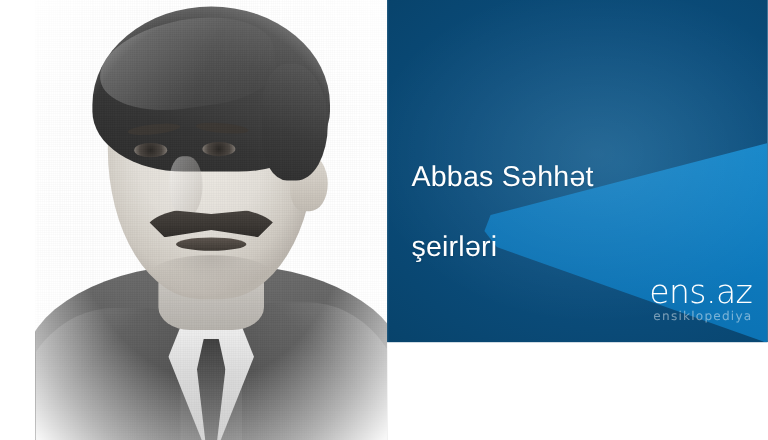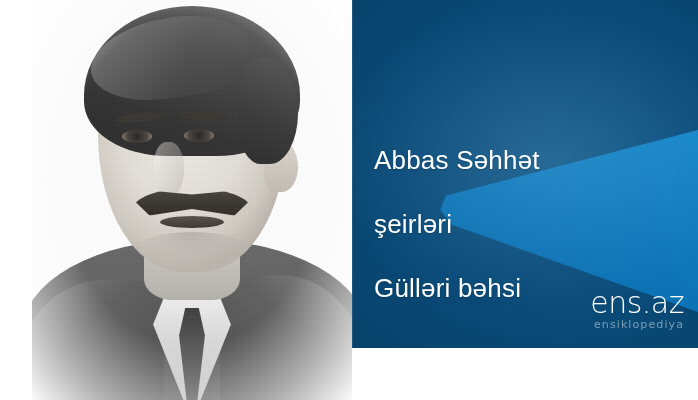--- a/index.html
+++ b/index.html
@@ -240,21 +240,21 @@
     background: radial-gradient(ellipse 230px 300px at 50% 45%, rgba(255,255,255,0) 55%, rgba(255,255,255,0.55) 82%, rgba(255,255,255,0.95) 100%);
     pointer-events: none;
   }
 
   
   .blue-panel {
     position: absolute;
     left: 352px;
     top: 0;
     width: 346px;
-    height: 348px;
+    height: 311px;
     overflow: hidden;
     background:
       radial-gradient(ellipse 320px 260px at 62% 48%, #0f5a8c 0%, #0b4d7c 45%, #074168 100%),
       linear-gradient(160deg, #0a4e7d 0%, #06406a 100%);
   }
   .blue-panel .chevron-round {
     position: absolute;
     right: 0;
     top: 130px;
     width: 280px;
@@ -356,21 +356,20 @@
   </div>
 
   <div class="blue-panel">
     <div class="edge-left"></div>
     <div class="chevron-round"></div>
     <div class="sheen"></div>
 
     <div class="headline">
       <span class="line">Abbas Səhhət</span>
       <span class="line">şeirləri</span>
-      <span class="line">Gülləri bəhsi</span>
     </div>
 
     <div class="logo">
       <span class="wordmark">ens.az</span>
       <span class="subtitle">ensiklopediya</span>
     </div>
   </div>
 
 </div>
 

